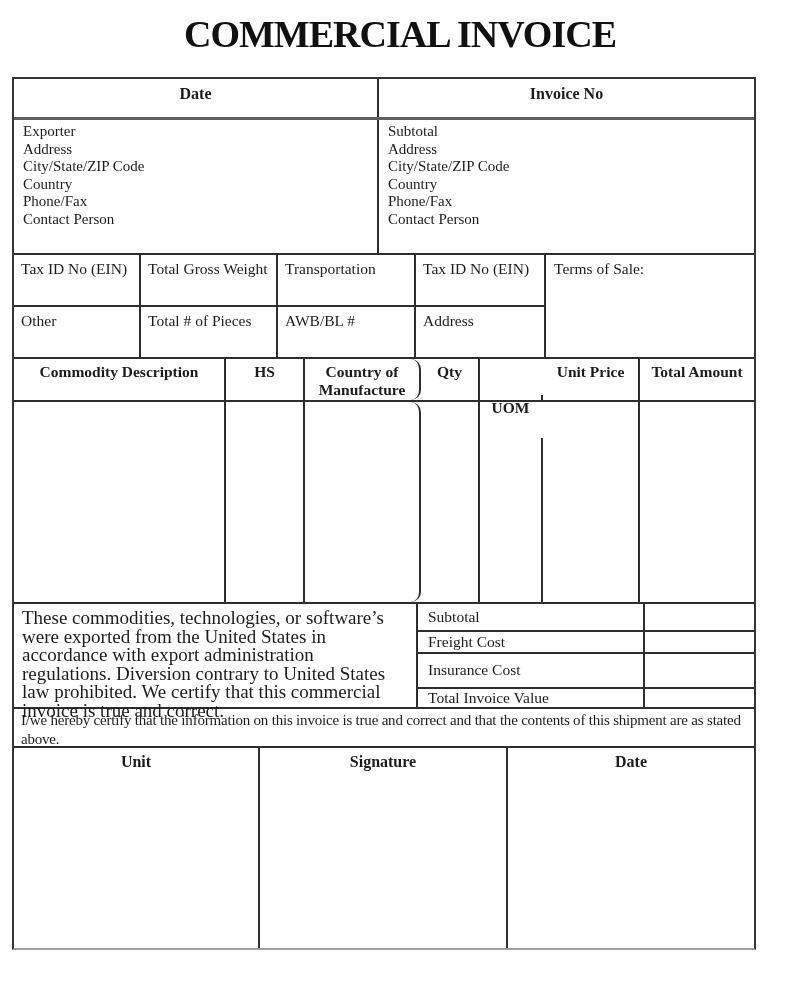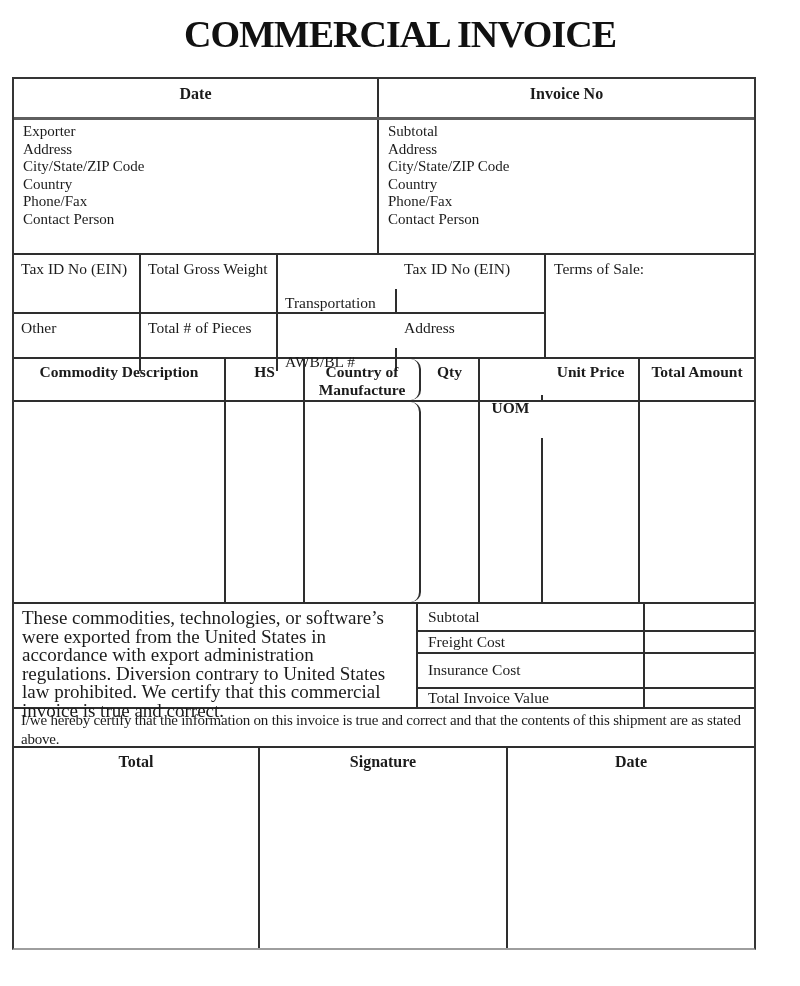--- a/index.html
+++ b/index.html
@@ -32,21 +32,21 @@
   .r-parties { height:135px; }
   .party-cell { padding:3px 0 0 9px; font-size:15px; line-height:17.5px; }
   .party-left { width:365px; }
   .party-right{ flex:1; }
 
   
   .r-ship { height:104px; }
   .ship-grid { width:532px; display:flex; flex-direction:column; }
   .ship-row { display:flex; flex:1; }
   .ship-cell { font-size:15.5px; padding:5px 4px 0 7px; }
-  .sc1{width:127px;} .sc2{width:137px;} .sc3{width:119px;margin-top:34px;} .sc4{flex:1;}
+  .sc1{width:127px;} .sc2{width:137px;} .sc3{width:138px;} .sc4{flex:1;}
   .terms-cell { flex:1; font-size:15.5px; padding:5px 4px 0 8px; }
 
   
   .c1{width:212px;} .c2{width:79px;} .c3{width:116px;border-radius:10px;} .c4{width:59px;}
   .c5{width:63px;margin-top:36px;}  .c6{width:97px;} .c7{flex:1;}
 
   .r-chead { height:43px; }
   .chead-cell { font-size:15.5px; font-weight:700; text-align:center;
                 padding-top:4px; line-height:18px; }
   .r-cbody { flex:1; }
@@ -185,21 +185,21 @@
           <div class="total-label br">Total Invoice Value</div>
           <div class="total-value"></div>
         </div>
       </div>
     </div>
 
     <div class="r-certify bb">I/we hereby certify that the information on this invoice is true and correct and that the contents of this shipment are as stated above.</div>
 
     <div class="row r-sign">
       <div class="sign-cell sg1 br">
-        <span>Total</span>
+        <span>Unit</span>
       </div>
       <div class="sign-cell sg2 br">
         <span>Signature</span>
       </div>
       <div class="sign-cell sg3">
         <span>Date</span>
       </div>
     </div>
 
   </div>

